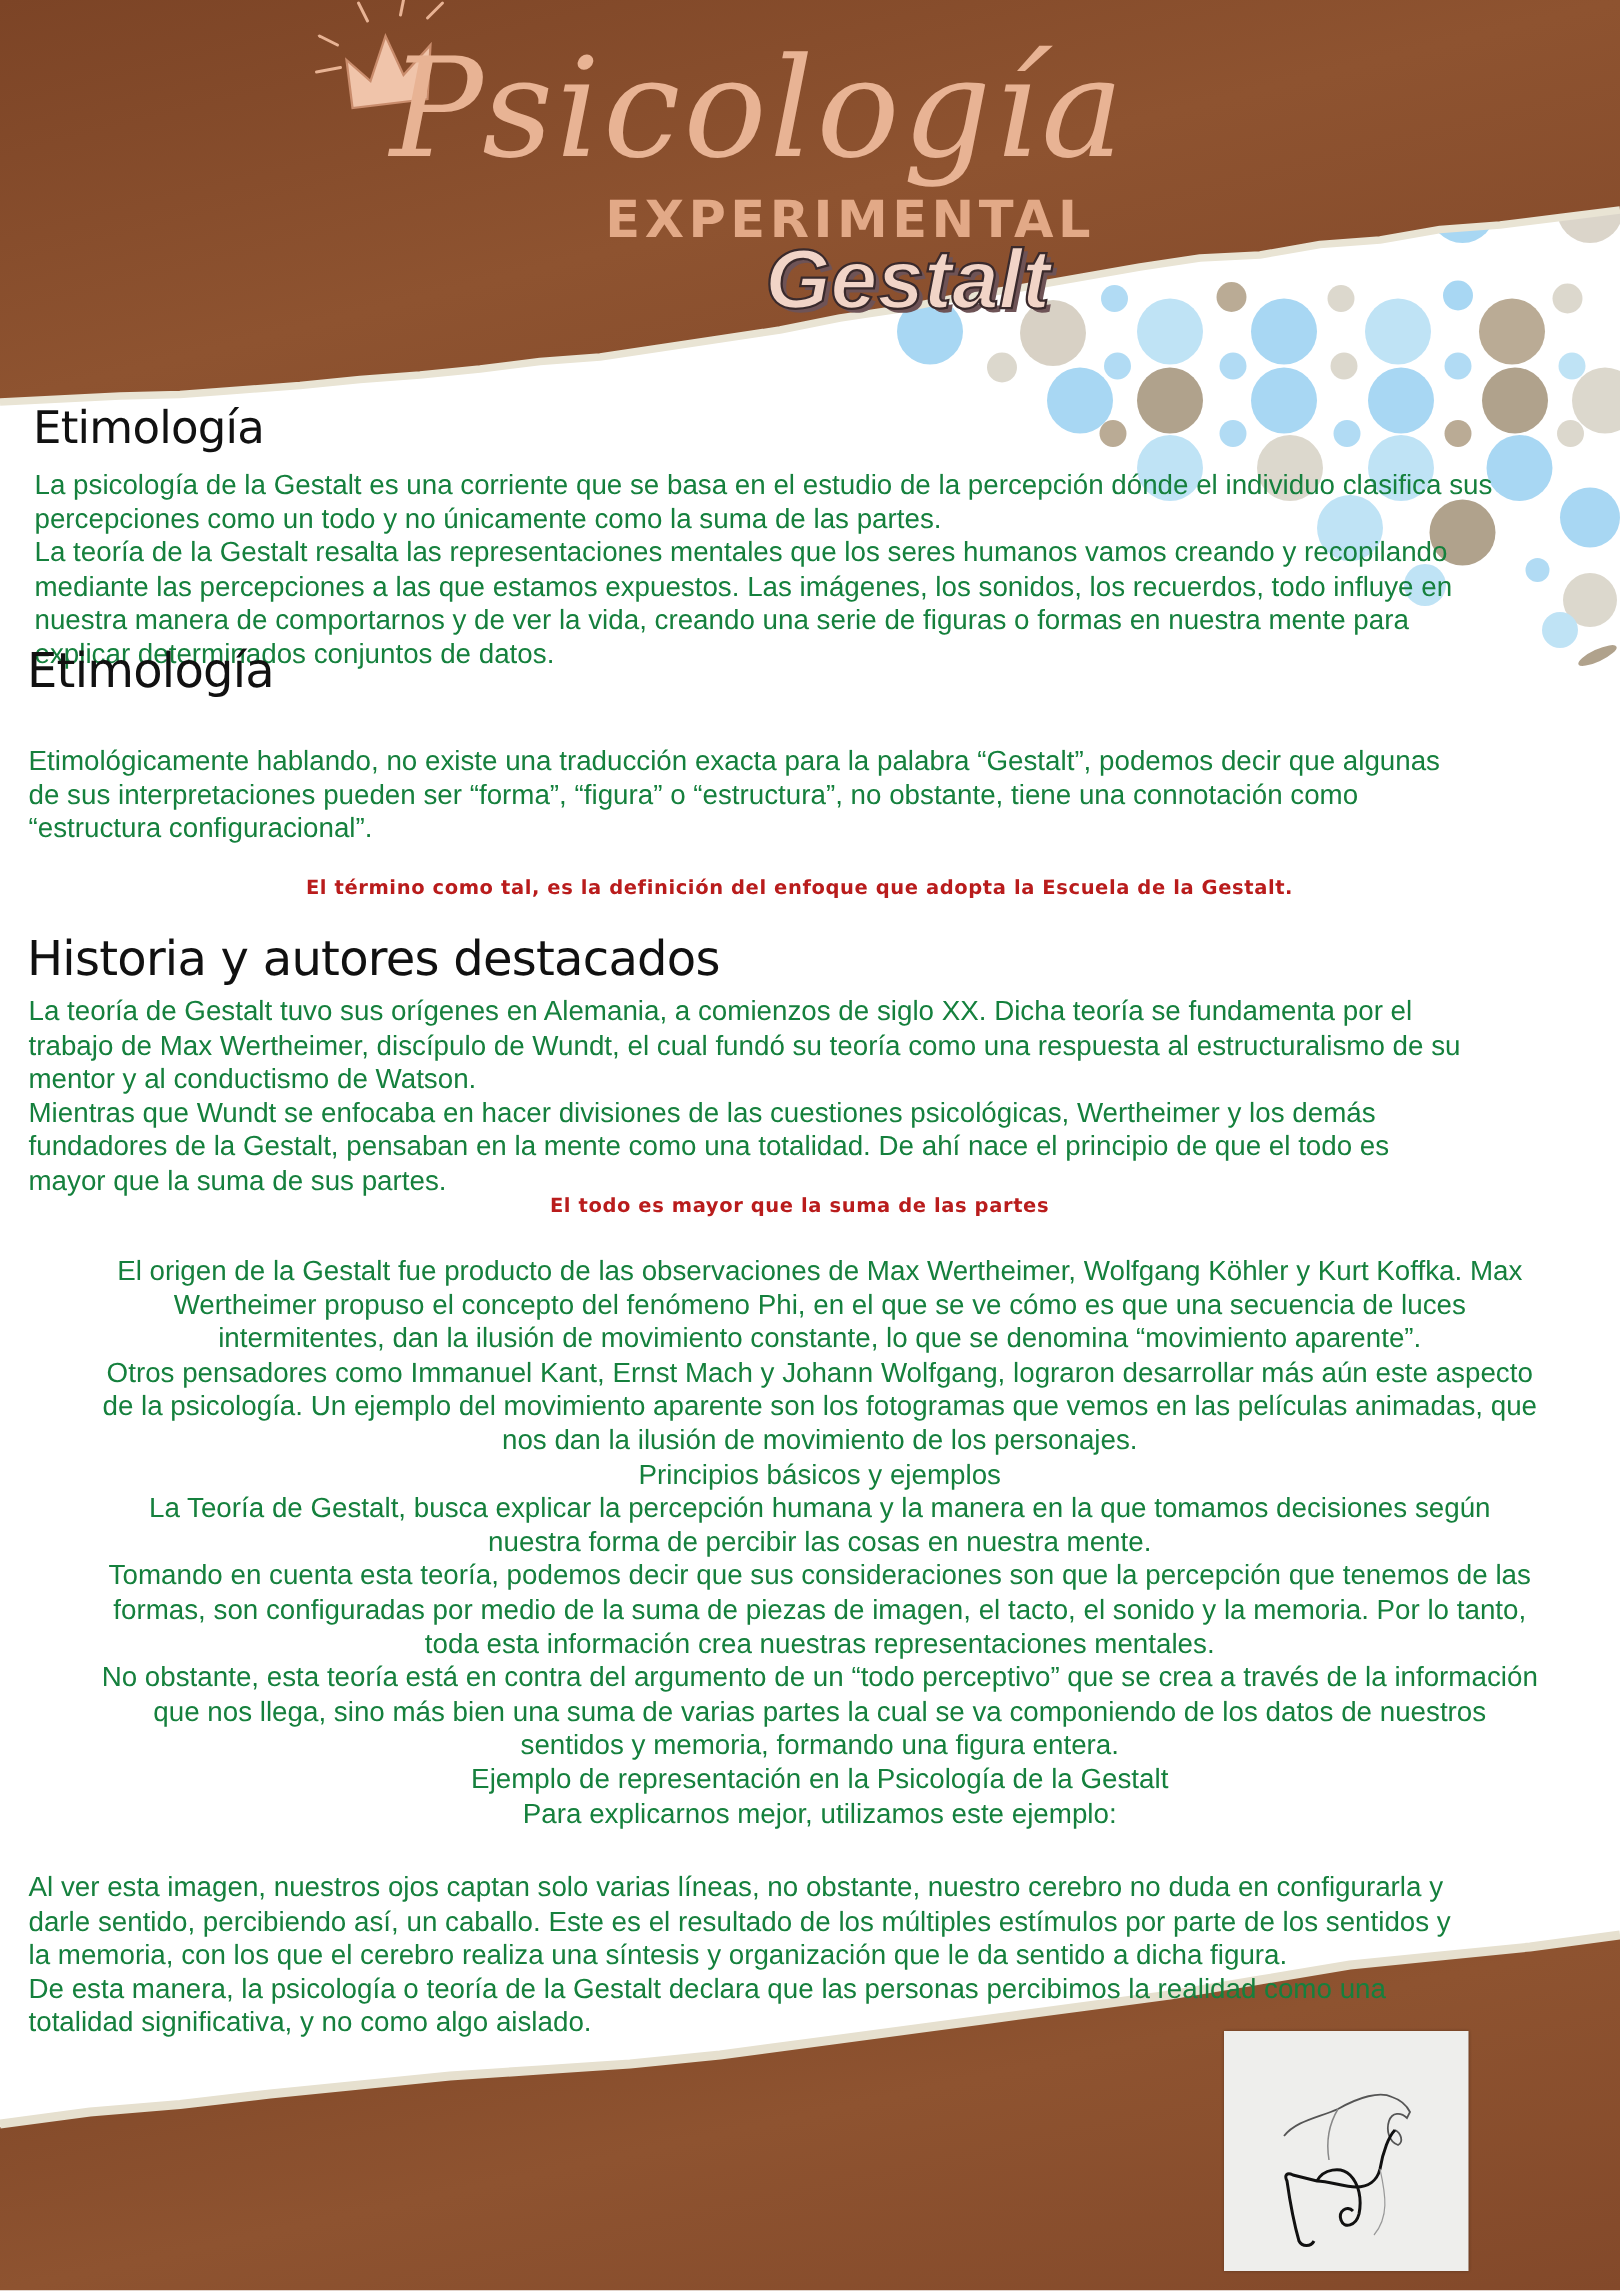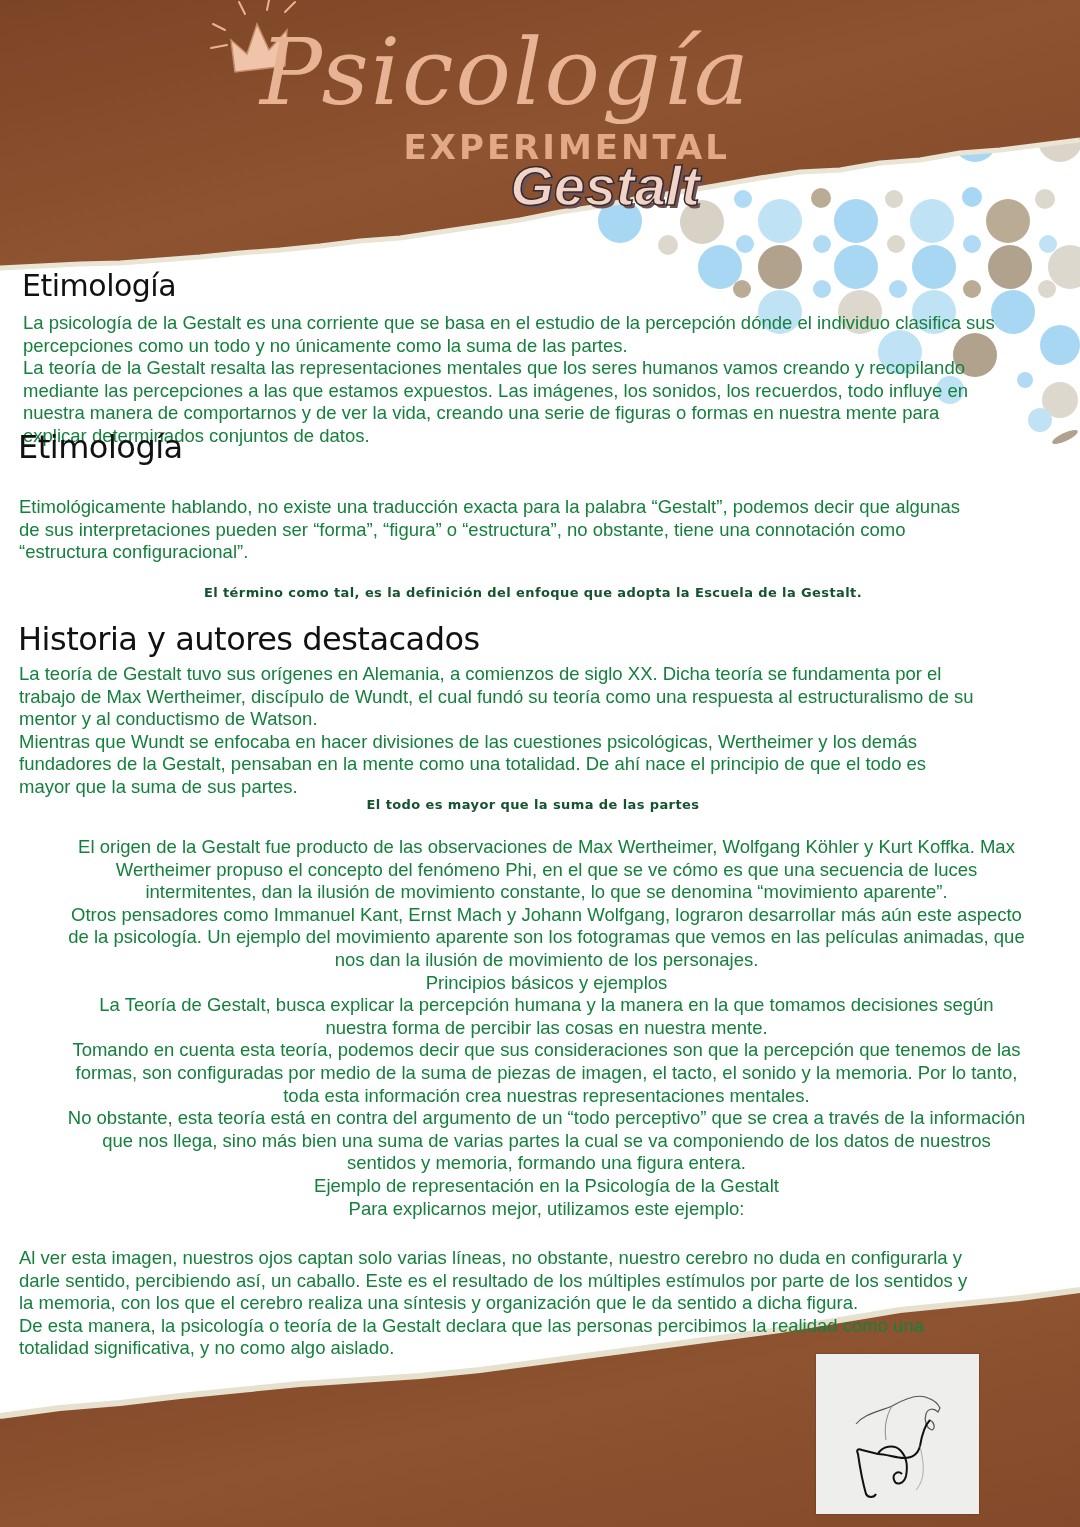--- a/index.html
+++ b/index.html
@@ -5,21 +5,21 @@
   html,body{margin:0;padding:0;}
   body{width:1080px;height:1527px;position:relative;overflow:hidden;background:#ffffff;font-family:"Liberation Sans",sans-serif;}
   .bg-layer{position:absolute;left:0;top:0;width:1080px;height:1527px;}
   .title-main{position:absolute;left:260px;top:27px;width:580px;text-align:left;font-family:"DejaVu Serif",serif;font-style:italic;font-size:92px;color:#e8b394;letter-spacing:2px;line-height:1;}
   .title-sub{position:absolute;left:370px;top:130px;width:360px;text-align:right;font-family:"DejaVu Sans",sans-serif;font-size:34px;color:#e2a987;letter-spacing:3px;line-height:1;font-weight:bold;}
   .title-gestalt{position:absolute;left:440px;top:158px;width:260px;text-align:right;font-family:Liberation Sans, sans-serif;font-style:italic;font-weight:bold;font-size:56px;color:#f1d4c7;-webkit-text-stroke:1.5px #3a2a2c;text-shadow:3px 3px 0 #6e5356;line-height:1;}
   .crown{position:absolute;left:205px;top:0;width:110px;height:90px;}
   .content{position:absolute;left:0;top:0;width:1080px;}
   .h{position:absolute;font-family:"DejaVu Sans",sans-serif;color:#111;font-weight:normal;letter-spacing:-0.5px;}
   .p{position:absolute;font-family:"Liberation Sans",sans-serif;font-size:18.5px;line-height:22.6px;color:#15803d;margin:0;white-space:pre-line;}
-  .q{position:absolute;font-family:"DejaVu Sans",sans-serif;font-weight:bold;font-size:13px;letter-spacing:0.4px;color:#14532d;text-align:center;}
+  .q{position:absolute;font-family:"DejaVu Sans",sans-serif;font-weight:bold;font-size:13px;letter-spacing:0.4px;color:#b91c1c;text-align:center;}
   .horse{position:absolute;left:816px;top:1354px;width:163px;height:160px;background:#eeeeec;box-shadow:0 0 2px rgba(0,0,0,0.3);}
 </style>
 </head>
 <body>
 
 <svg class="bg-layer" viewBox="0 0 1080 1527" xmlns="http://www.w3.org/2000/svg">
   <defs>
     <linearGradient id="brownGrad" x1="0" y1="0" x2="1" y2="1">
       <stop offset="0" stop-color="#7c4426"></stop>
       <stop offset="0.5" stop-color="#8e5330"></stop>

